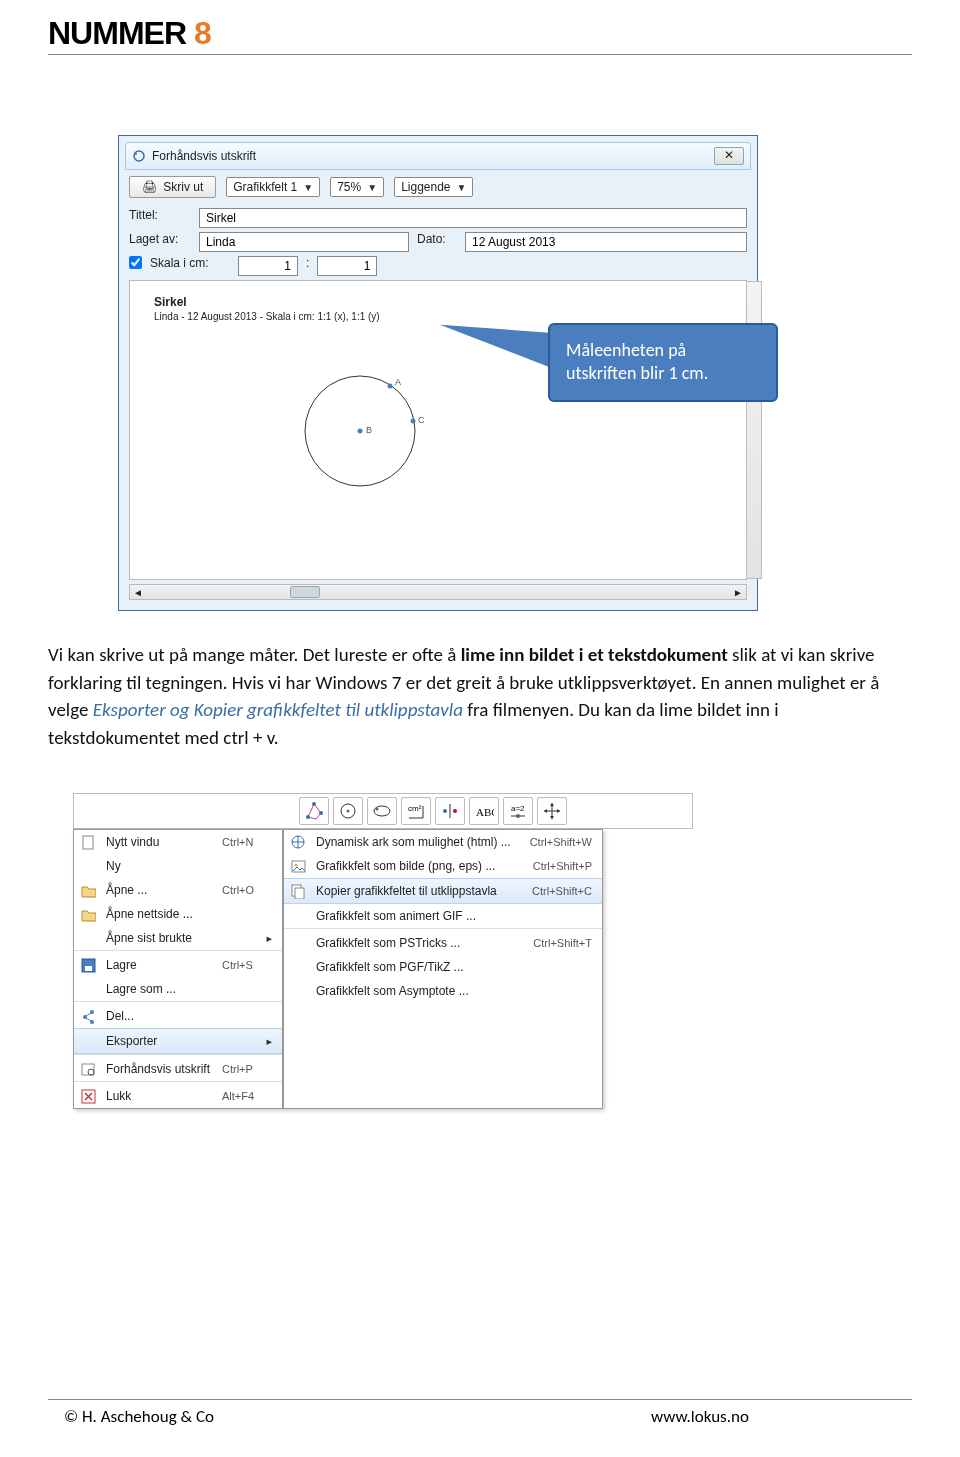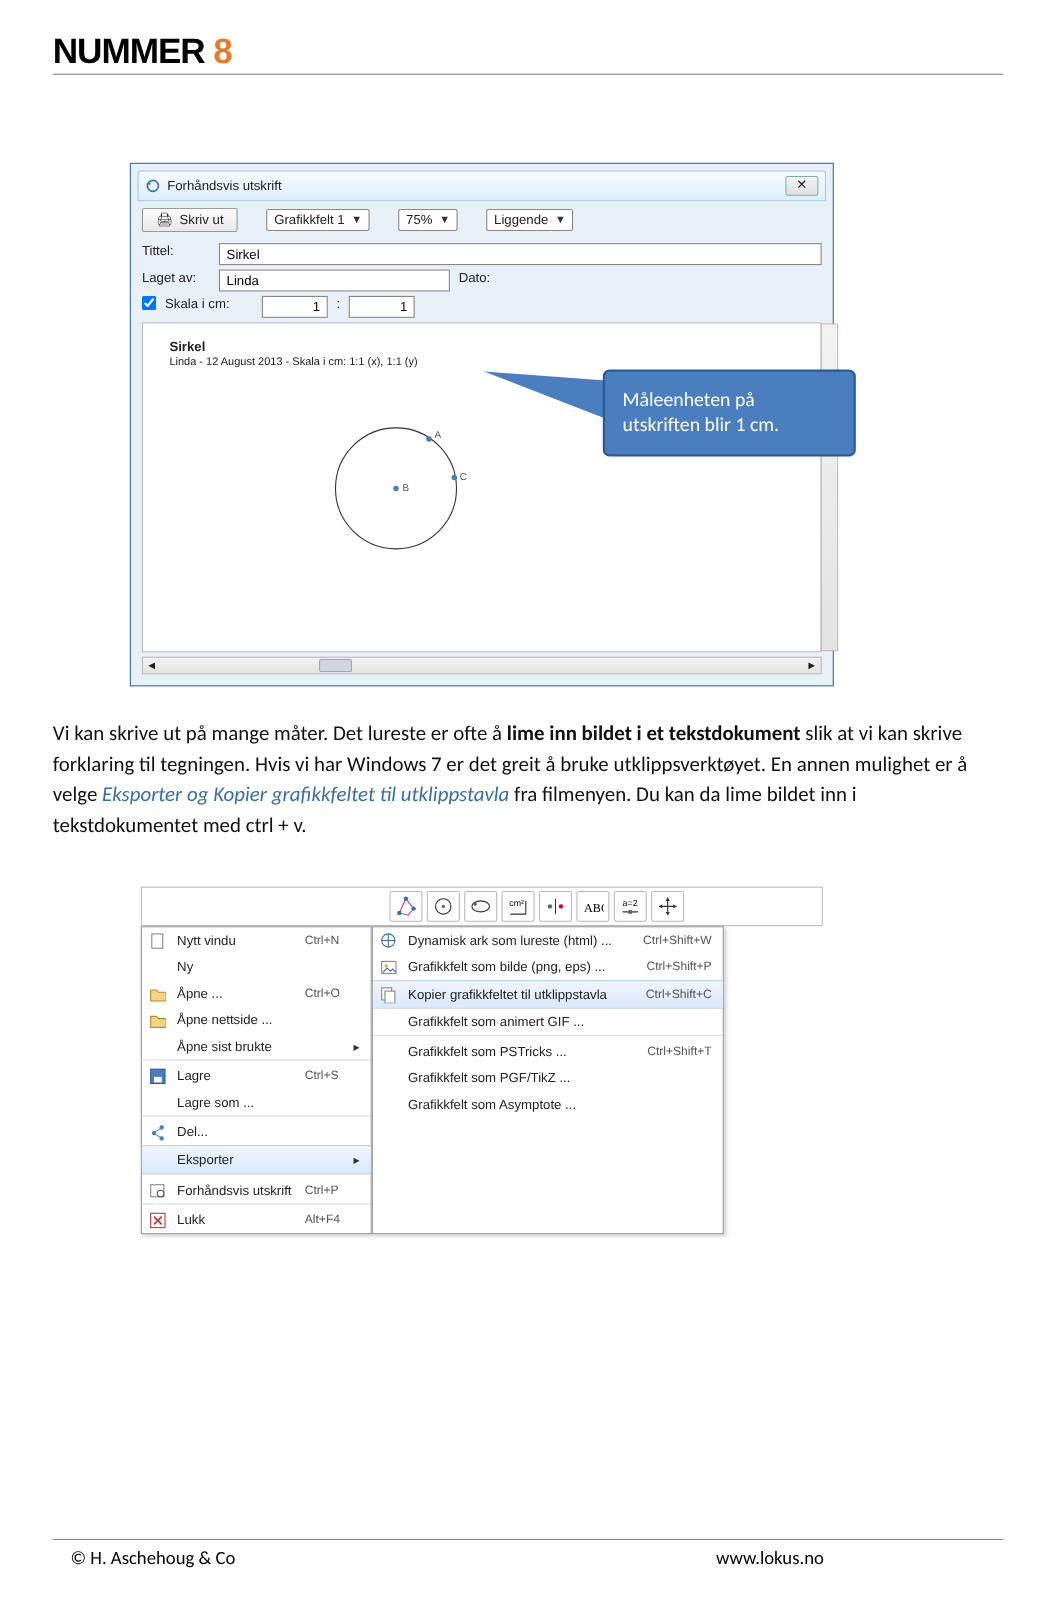--- a/index.html
+++ b/index.html
@@ -1,31 +1,31 @@
 <!DOCTYPE html>
 <html><head>
 <meta charset="utf-8">
 <style>
   * { box-sizing: border-box; margin: 0; padding: 0; }
   body { font-family: Calibri, Arial, sans-serif; background: #fff; width: 960px; margin: 0 auto; position: relative; height: 1457px; }
-  .page { padding: 28px 48px 0 48px; }
+  .page { padding: 15px 48px 0 48px; }
   .logo { font-family: Arial, sans-serif; font-weight: 900; font-size: 32px; letter-spacing: -1px; color: #000; }
   .logo .eight { color: #e97a2a; }
   .logo-rule { border: none; border-top: 1.5px solid #888; margin-top: 2px; margin-bottom: 80px; }
 
   
   .shot1 { position: relative; width: 640px; margin: 0 0 30px 70px; }
   .win { border: 1px solid #3b6ea5; background: #e8f0f8; font-family: Tahoma, Arial, sans-serif; font-size: 12px; color: #222; padding: 6px; }
   .titlebar { display: flex; align-items: center; padding: 4px 6px; background: linear-gradient(#f6fbff,#dfeefc); border: 1px solid #a7c7e7; border-radius: 3px 3px 0 0; }
   .titlebar .geo-icon { width: 14px; height: 14px; margin-right: 6px; display:inline-block;}
   .titlebar .spacer { flex: 1; }
   .close-btn { width: 30px; height: 18px; border: 1px solid #8aa; background: linear-gradient(#f3f3f3,#e0e0e0); border-radius: 2px; font-size: 12px; line-height: 14px; text-align: center; }
   .toolbar { display: flex; gap: 10px; align-items: center; padding: 6px 4px; }
   .btn { background: linear-gradient(#fdfdfd,#e8e8e8); border: 1px solid #9a9a9a; border-radius: 2px; padding: 3px 12px; font-size: 12px; display: inline-flex; align-items: center; gap: 6px; }
-  .dd { background: #fff; border: 1px solid #888; border-radius: 2px; padding: 2px 6px; font-size: 12px; display: inline-flex; align-items: center; gap: 6px; margin-left: 16px; }
+  .dd { background: #fff; border: 1px solid #888; border-radius: 2px; padding: 2px 6px; font-size: 12px; display: inline-flex; align-items: center; gap: 6px; }
   .dd .tri { font-size: 10px; color: #333;}
   .formrow { display: flex; align-items: flex-start; gap: 8px; margin: 4px 4px; }
   .formrow label { width: 62px; }
   .txt { flex: 1; background: #fff; border: 1px solid #888; padding: 2px 6px; font-size: 12px; height: 20px; }
   .chk { width: 13px; height: 13px; }
   .smalltxt { width: 60px; text-align: right; background: #fff; border: 1px solid #888; padding: 2px 6px; font-size: 12px; height: 20px;}
   .preview { background: #fff; border: 1px solid #bbb; margin: 4px; height: 300px; position: relative; }
   .preview .ptitle { position:absolute; left:24px; top:14px; font-weight:bold; font-size:12px; }
   .preview .psub { position:absolute; left:24px; top:30px; font-size:10px; }
   .preview svg.circle { position:absolute; left:150px; top:70px; }
@@ -35,21 +35,21 @@
   .hscroll .arrow{ position:absolute; top:0; bottom:0; width:16px; display:flex; align-items:center; justify-content:center; font-size:10px;}
   .callout { position:absolute; right:-20px; top:188px; width:230px; background:#4a7ebf; color:#ffffff; border:2px solid #2b5a99; border-radius:6px; padding:14px 16px; font-size:18px; line-height:1.3; z-index:5;}
   .callout-pointer { position:absolute; right:200px; top:190px; width:0; height:0; border-top:8px solid transparent; border-bottom:28px solid transparent; border-right:120px solid #4a7ebf; z-index:4; transform:rotate(8deg); }
 
   
   .bodytext { font-size: 19px; line-height: 1.45; margin: 20px 0 42px 0; color: #111; }
   .bodytext b { font-weight: bold; }
   .bodytext .ital { font-style: italic; color: #3b6ea5; }
 
   
-  .shot2 { width: 620px; margin: 0 0 0 80px; font-family: Tahoma, Arial, sans-serif; font-size: 12px; color: #222; }
+  .shot2 { width: 620px; margin: 0 0 0 25px; font-family: Tahoma, Arial, sans-serif; font-size: 12px; color: #222; }
   .menu-top { display: flex; align-items: center; gap: 4px; background: #fff; border: 1px solid #bbb; padding: 3px; }
   .ticon { width: 30px; height: 28px; border: 1px solid #bbb; background: #fff; display: flex; align-items: center; justify-content: center; border-radius: 2px;}
   .menus { display: flex; }
   .menucol { background: #fff; border: 1px solid #999; box-shadow: 2px 2px 4px rgba(0,0,0,0.2); min-width: 210px;}
   .mi { display: flex; align-items: center; padding: 4px 10px 4px 4px; gap: 8px; }
   .mi .mic { width: 20px; height: 16px; display: inline-flex; align-items: center; justify-content: center; }
   .mi .mt { flex: 1; }
   .mi .ms { color: #555; font-size: 11px; min-width:50px; text-align:left;}
   .mi .sub { color: #333; font-size: 11px; }
   .mi.hl { background: linear-gradient(#eef5fe,#dbe9fb); border-top:1px solid #bcd1ec; border-bottom:1px solid #bcd1ec;}
@@ -105,20 +105,21 @@
         </span>
       </div>
       <div class="formrow">
         <label>Tittel:</label>
         <input class="txt" value="Sirkel" style="">
       </div>
       <div class="formrow">
         <label>Laget av:</label>
         <input class="txt" style="flex: 0 0 210px;" value="Linda">
         <label style="width:40px">Dato:</label>
+        <input class="txt" value="12 August 2013" style="">
       </div>
       <div class="formrow">
         <input type="checkbox" class="chk" checked="" style="">
         <label style="width:80px">Skala i cm:</label>
         <input class="smalltxt" value="1" style="">
         <span>:</span>
         <input class="smalltxt" value="1" style="">
       </div>
       <div class="preview">
         <div class="ptitle">Sirkel</div>
@@ -302,21 +303,21 @@
           </div>
         </div>
       <div class="menucol submenu" id="submenu">
           <div class="mi">
             <span class="mic">
               <svg width="16" height="16">
                 <circle cx="8" cy="8" r="6" fill="none" stroke="#3a6ea5"></circle>
                 <path d="M2 8h12M8 2v12" stroke="#3a6ea5"></path>
               </svg>
             </span>
-            <span class="mt">Dynamisk ark som lureste (html) ...</span>
+            <span class="mt">Dynamisk ark som mulighet (html) ...</span>
             <span class="ms">Ctrl+Shift+W</span>
           </div>
           <div class="mi">
             <span class="mic">
               <svg width="16" height="16">
                 <rect x="2" y="3" width="13" height="11" fill="#fff" stroke="#888"></rect>
                 <circle cx="6" cy="7" r="1.5" fill="#e9a23a"></circle>
                 <path d="M3 13l4-4 3 3 2-2 3 3" fill="none" stroke="#3a6ea5"></path>
               </svg>
             </span>

